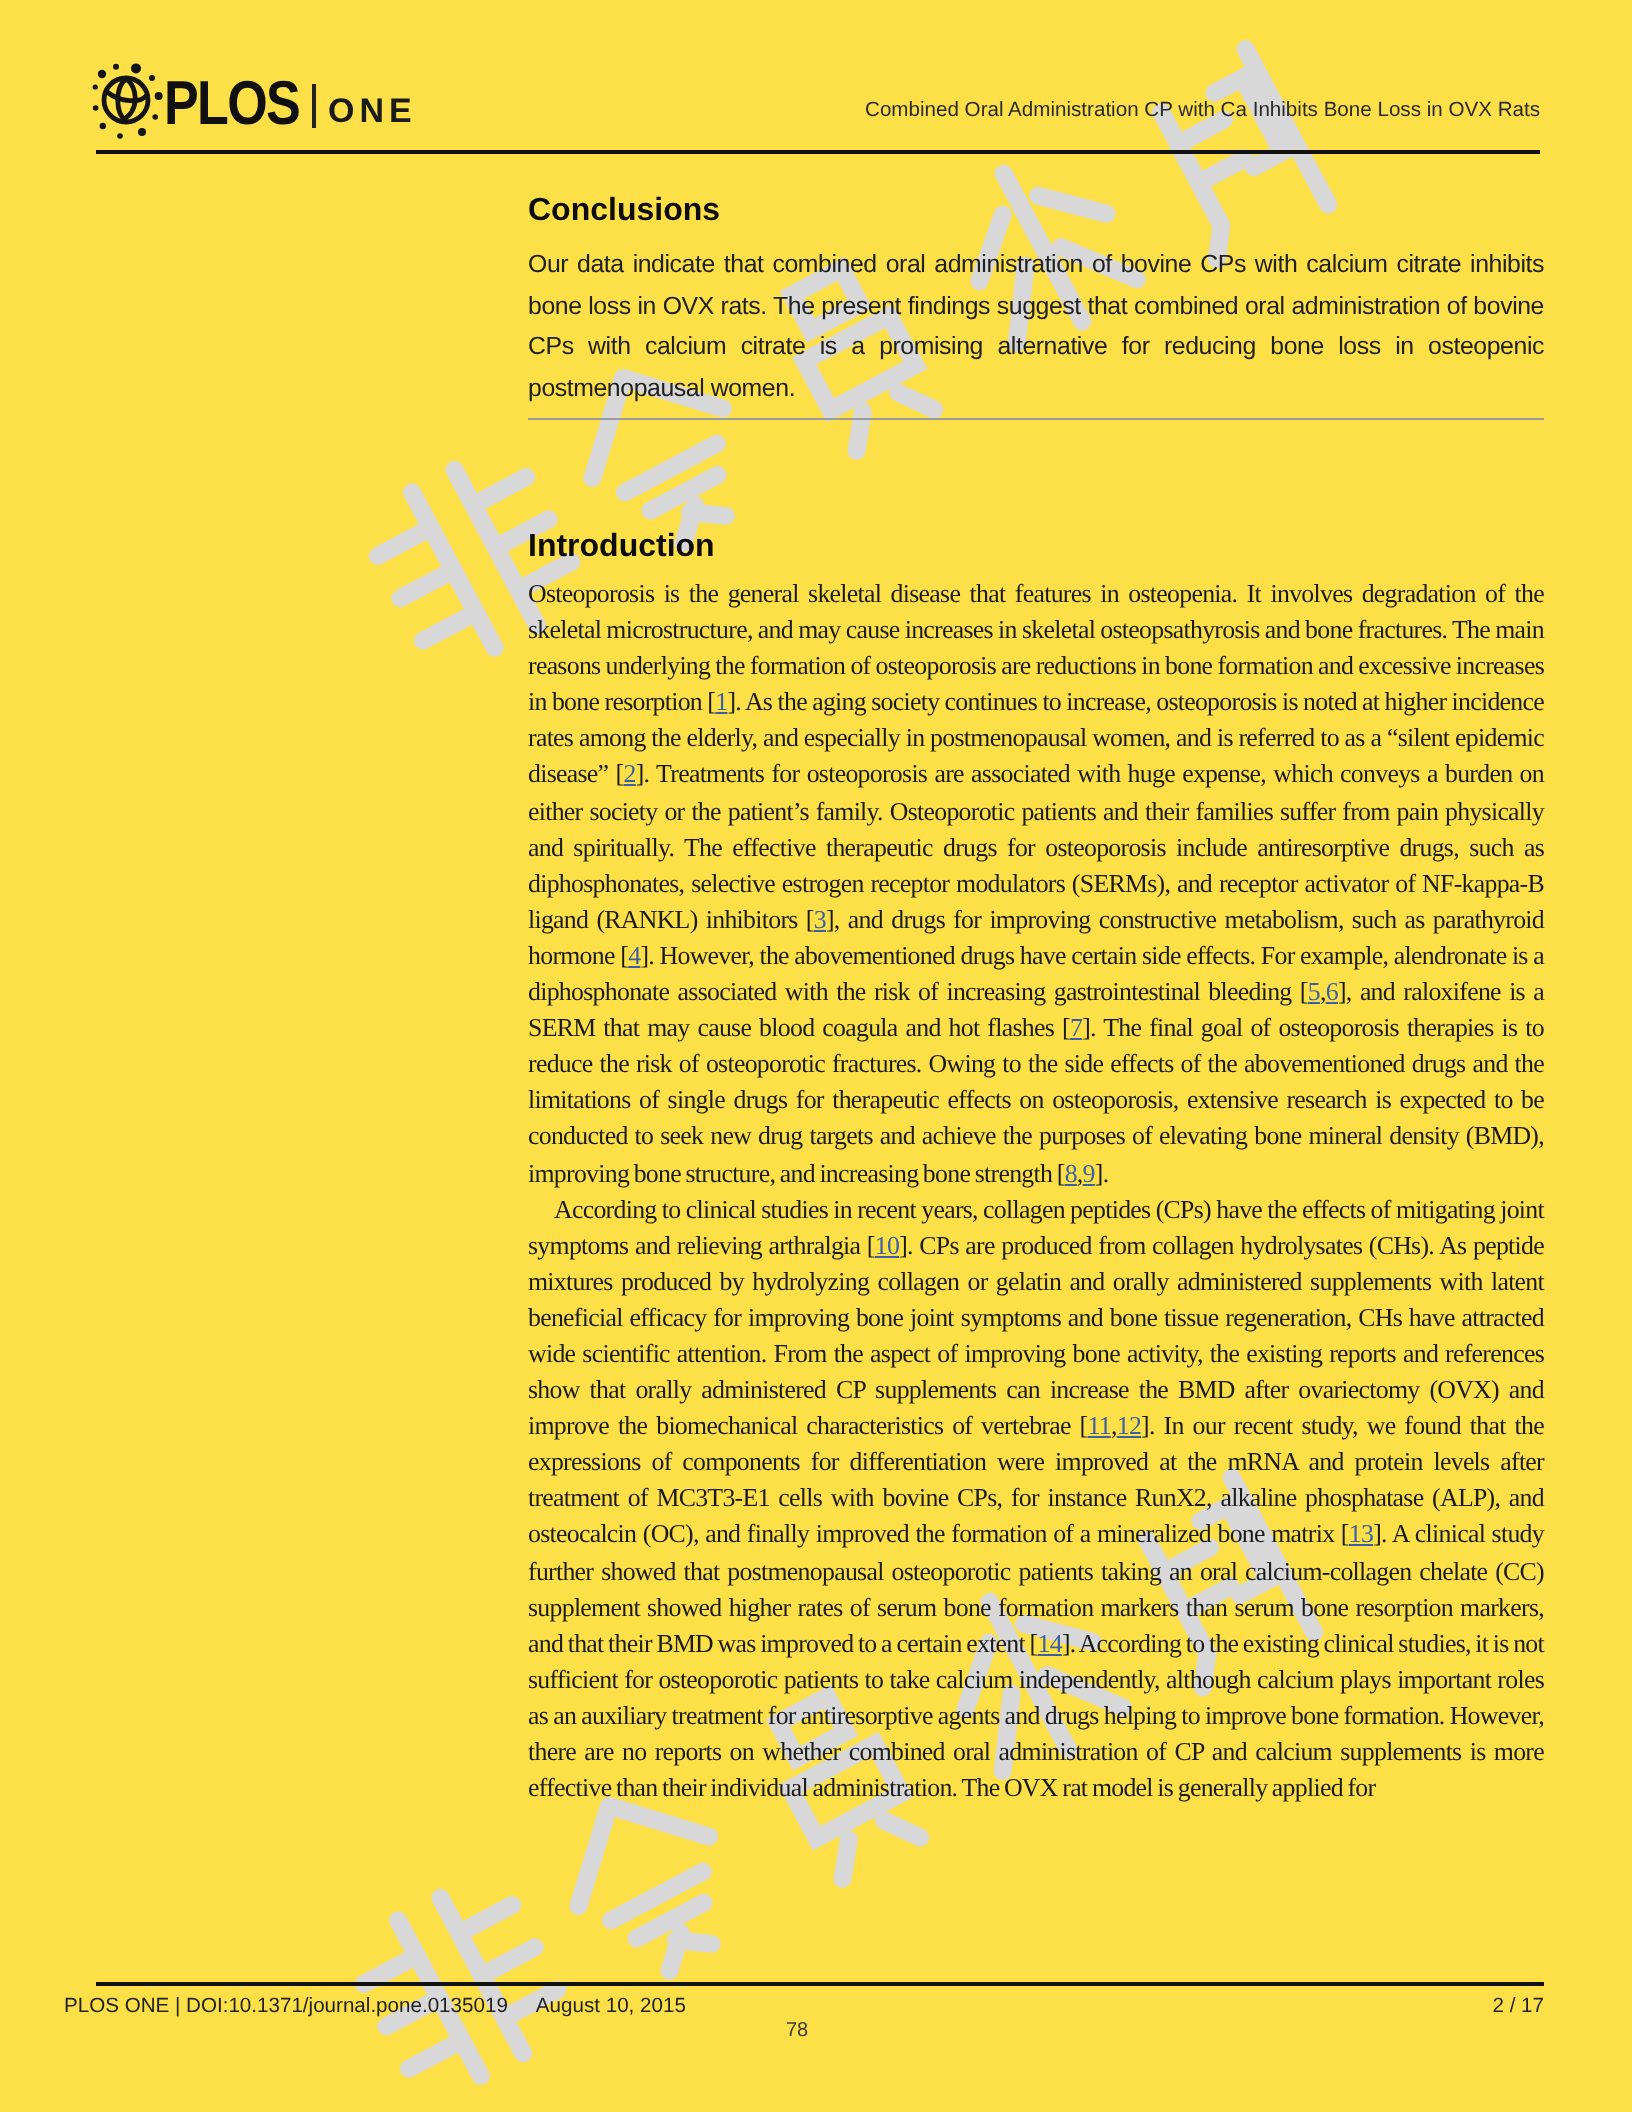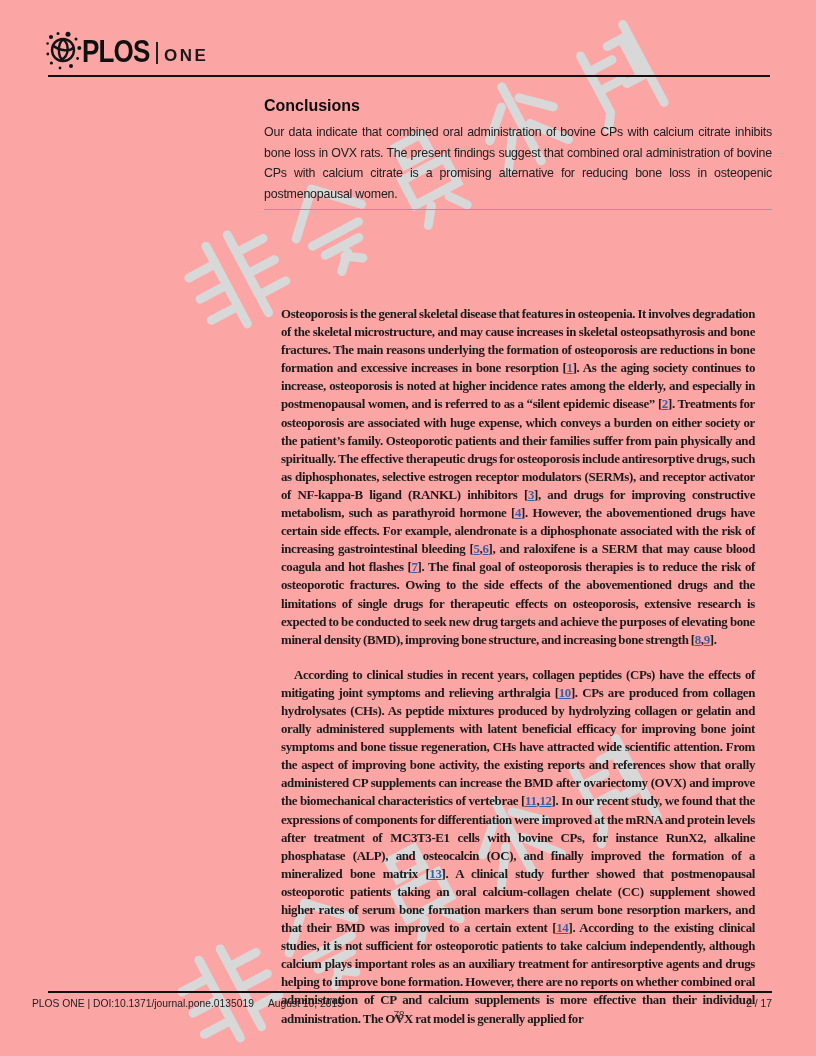--- a/index.html
+++ b/index.html
@@ -1,19 +1,19 @@
 <!DOCTYPE html>
 <html><head>
 <meta charset="utf-8">
 <style>
   html,body{margin:0;padding:0;background:#ffffff;}
   .page{
     position:relative;
     width:816px;height:1056px;
-    background:#fca5a5;
+    background:#fde047;
     overflow:hidden;
     font-family:"Liberation Sans",sans-serif;
     color:#1e1e1e;
   }
   
   .wm{
     position:absolute;
     width:532px;height:100px;
     z-index:0;
     pointer-events:none;
@@ -51,35 +51,35 @@
     color:#202020;text-align:justify;
   }
   .abstract-divider{position:absolute;left:264px;width:508px;top:209px;height:1.4px;background:#9c9c9c;}
   .h-introduction{top:265px;}
   .body-serif{
     top:288px;
     font-family:"Liberation Serif",serif;
     font-size:12.9px;line-height:18.1px;letter-spacing:-.35px;word-spacing:-.6px;
     color:#1b1b1b;text-align:justify;
   }
-  .body-serif p{margin:17px;font-weight:bold;}
+  .body-serif p{margin:0;}
   .body-serif p.indent{text-indent:13px;}
   a.cite{color:#3b5fa3;text-decoration:underline;cursor:pointer;}
   
   .footer-rule{position:absolute;left:48px;right:44px;top:991px;height:2.2px;background:#111;}
   .footer-row{
     position:absolute;left:32px;right:44px;top:998px;
     display:flex;justify-content:space-between;
     font-size:10.3px;color:#222;
   }
   .footer-left span{white-space:nowrap;}
   .footer-date{margin-left:14px;}
   .page-number-center{
     position:absolute;left:0;width:797px;top:1010px;
-    text-align:center;font-size:10px;color:#3a3a3a;font-style:italic;
+    text-align:center;font-size:10px;color:#3a3a3a;
   }
 </style>
 </head>
 <body>
 
 <div class="page">
 
   <svg width="0" height="0" style="position:absolute" aria-hidden="true">
     <defs>
       <g id="wm-glyphs" fill="none" stroke="#d8d8d8" stroke-width="9" stroke-linecap="round">
@@ -135,26 +135,28 @@
       <circle cx="25" cy="36" r="2"></circle>
       <circle cx="14" cy="38" r="1.4"></circle>
       <circle cx="5.4" cy="33" r="1.6"></circle>
       <circle cx="1.8" cy="24" r="1.4"></circle>
       <circle cx="1.6" cy="13.5" r="1.3"></circle>
     </g>
   </svg>
   <div class="logo-plos">PLOS</div>
   <div class="logo-divider"></div>
   <div class="logo-one">ONE</div>
+  <div class="running-title">Combined Oral Administration CP with Ca Inhibits Bone Loss in OVX Rats</div>
   <div class="header-rule"></div>
 
   <div class="col body-sans">Our data indicate that combined oral administration of bovine CPs with calcium citrate inhibits bone loss in OVX rats. The present findings suggest that combined oral administration of bovine CPs with calcium citrate is a promising alternative for reducing bone loss in osteopenic postmenopausal women.</div>
   <div class="col sec-heading h-conclusions">Conclusions</div>
   <div class="abstract-divider"></div>
 
+  <div class="col sec-heading h-introduction">Introduction</div>
   <div class="col body-serif">
     <p>Osteoporosis is the general skeletal disease that features in osteopenia. It involves degradation of the skeletal microstructure, and may cause increases in skeletal osteopsathyrosis and bone fractures. The main reasons underlying the formation of osteoporosis are reductions in bone formation and excessive increases in bone resorption [<a class="cite">1</a>]. As the aging society continues to increase, osteoporosis is noted at higher incidence rates among the elderly, and especially in postmenopausal women, and is referred to as a “silent epidemic disease” [<a class="cite">2</a>]. Treatments for osteoporosis are associated with huge expense, which conveys a burden on either society or the patient’s family. Osteoporotic patients and their families suffer from pain physically and spiritually. The effective therapeutic drugs for osteoporosis include antiresorptive drugs, such as diphosphonates, selective estrogen receptor modulators (SERMs), and receptor activator of NF-kappa-B ligand (RANKL) inhibitors [<a class="cite">3</a>], and drugs for improving constructive metabolism, such as parathyroid hormone [<a class="cite">4</a>]. However, the abovementioned drugs have certain side effects. For example, alendronate is a diphosphonate associated with the risk of increasing gastrointestinal bleeding [<a class="cite">5</a>,<a class="cite">6</a>], and raloxifene is a SERM that may cause blood coagula and hot flashes [<a class="cite">7</a>]. The final goal of osteoporosis therapies is to reduce the risk of osteoporotic fractures. Owing to the side effects of the abovementioned drugs and the limitations of single drugs for therapeutic effects on osteoporosis, extensive research is expected to be conducted to seek new drug targets and achieve the purposes of elevating bone mineral density (BMD), improving bone structure, and increasing bone strength [<a class="cite">8</a>,<a class="cite">9</a>].</p>
     <p class="indent">According to clinical studies in recent years, collagen peptides (CPs) have the effects of mitigating joint symptoms and relieving arthralgia [<a class="cite">10</a>]. CPs are produced from collagen hydrolysates (CHs). As peptide mixtures produced by hydrolyzing collagen or gelatin and orally administered supplements with latent beneficial efficacy for improving bone joint symptoms and bone tissue regeneration, CHs have attracted wide scientific attention. From the aspect of improving bone activity, the existing reports and references show that orally administered CP supplements can increase the BMD after ovariectomy (OVX) and improve the biomechanical characteristics of vertebrae [<a class="cite">11</a>,<a class="cite">12</a>]. In our recent study, we found that the expressions of components for differentiation were improved at the mRNA and protein levels after treatment of MC3T3-E1 cells with bovine CPs, for instance RunX2, alkaline phosphatase (ALP), and osteocalcin (OC), and finally improved the formation of a mineralized bone matrix [<a class="cite">13</a>]. A clinical study further showed that postmenopausal osteoporotic patients taking an oral calcium-collagen chelate (CC) supplement showed higher rates of serum bone formation markers than serum bone resorption markers, and that their BMD was improved to a certain extent [<a class="cite">14</a>]. According to the existing clinical studies, it is not sufficient for osteoporotic patients to take calcium independently, although calcium plays important roles as an auxiliary treatment for antiresorptive agents and drugs helping to improve bone formation. However, there are no reports on whether combined oral administration of CP and calcium supplements is more effective than their individual administration. The OVX rat model is generally applied for</p>
   </div>
 
   <div class="footer-rule"></div>
   <div class="footer-row">
     <div class="footer-left">
       <span>PLOS ONE | DOI:10.1371/journal.pone.0135019</span><span class="footer-date">August 10, 2015</span>
     </div>

